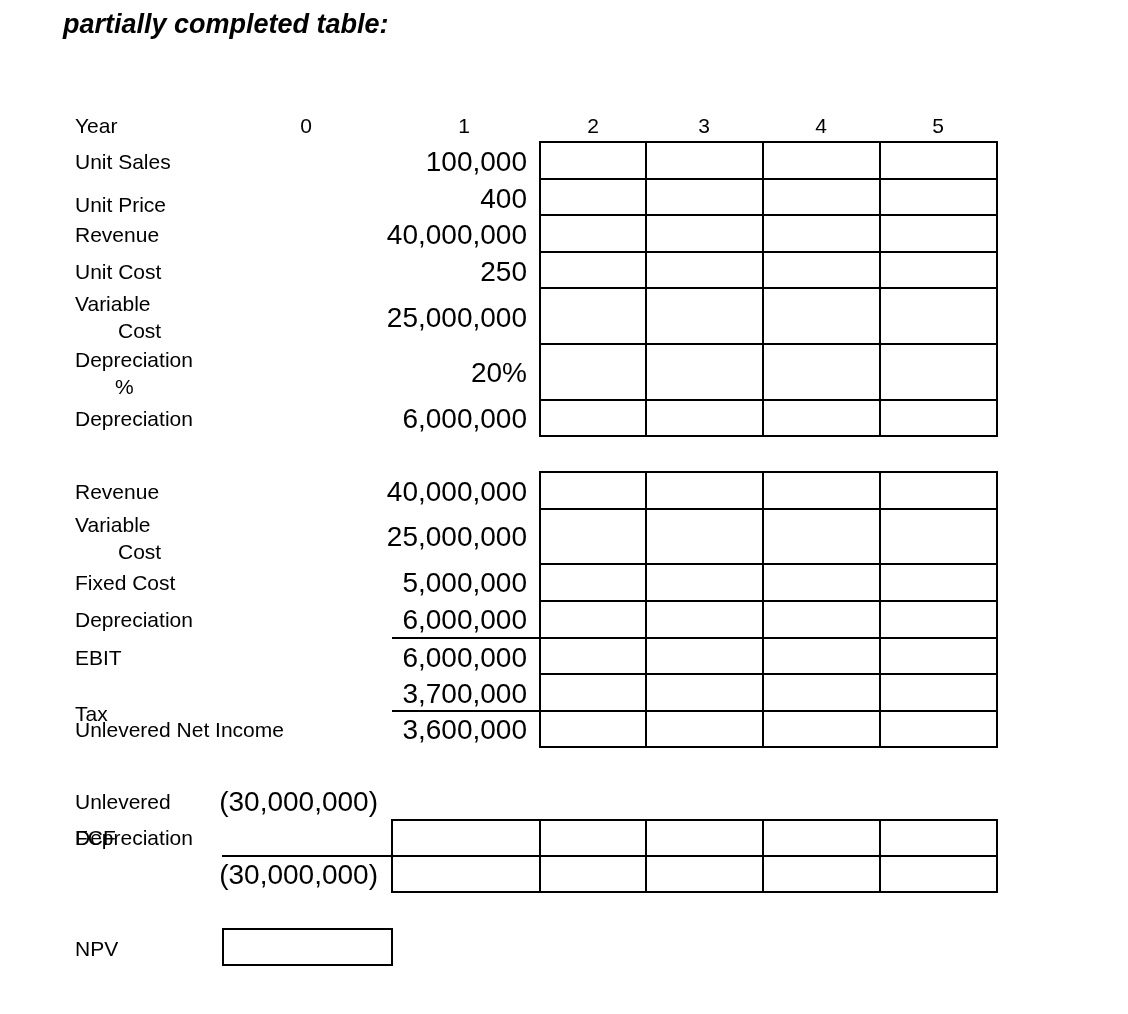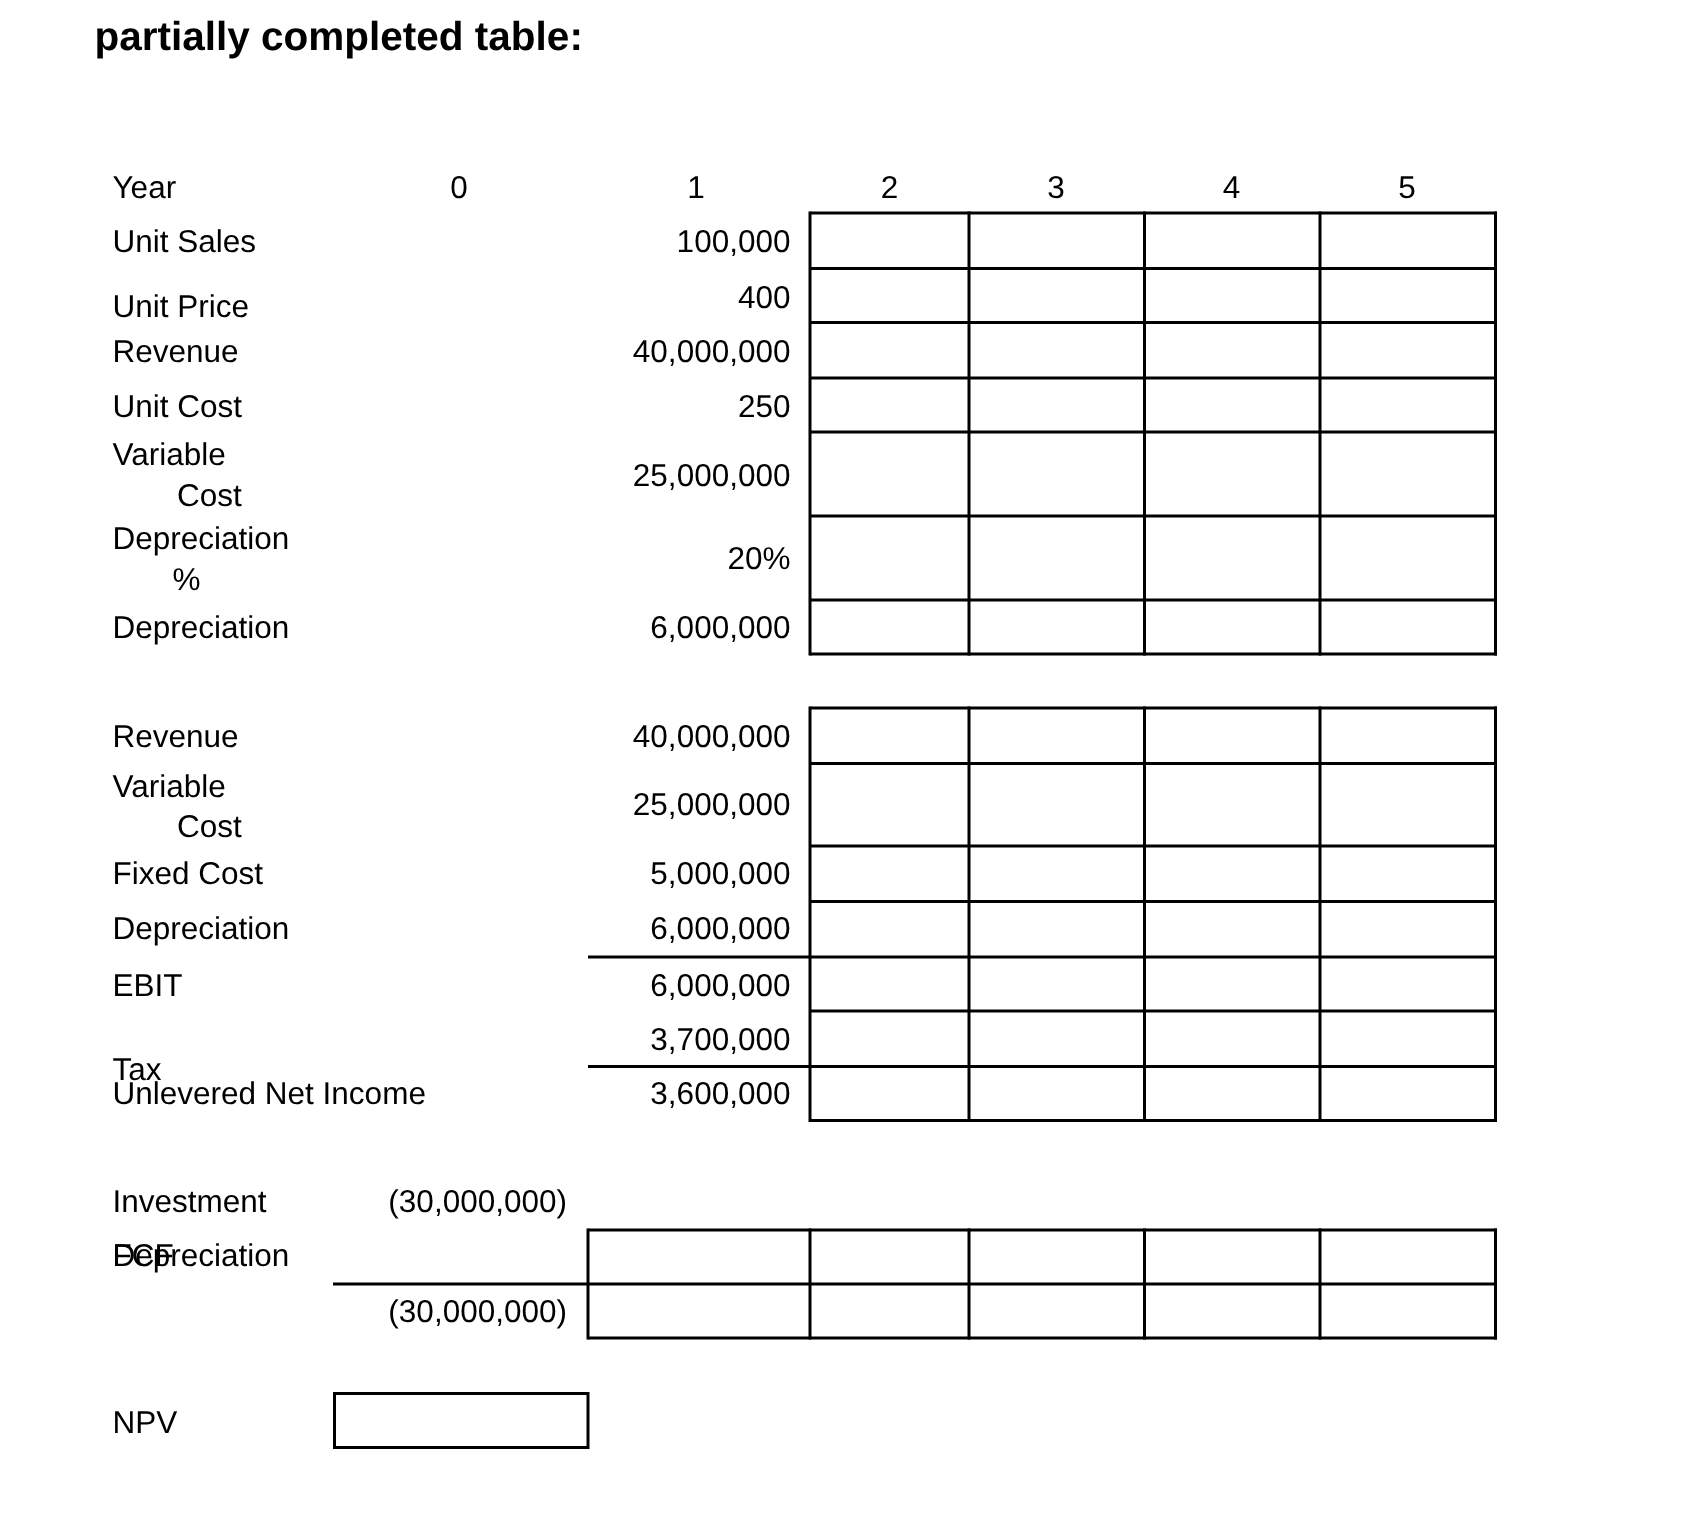--- a/index.html
+++ b/index.html
@@ -1,23 +1,23 @@
 <!DOCTYPE html>
 <html><head>
 <meta charset="utf-8">
 <style>
   html, body { margin:0; padding:0; background:#ffffff; }
   body { width:1128px; height:1014px; position:relative; overflow:hidden;
          font-family:"Liberation Sans", sans-serif; color:#000; }
   .title { position:absolute; left:22px; top:8px; font-weight:bold; font-size:27px; line-height:33px; }
-  .title .l2 { display:block; padding-left:41px; }
+  .title .l2 { display:block; padding-left:41px;font-style:italic; }
   .lbl { position:absolute; left:75px; font-size:21px; line-height:27px; white-space:nowrap; }
   .lbl .ind { display:block; padding-left:43px; }
   .lbl .ind2 { display:block; padding-left:43px; }
-  .val { position:absolute; font-size:21px; line-height:27px; text-align:right; white-space:nowrap; }
+  .val { position:absolute; font-size:28px; line-height:27px; text-align:right; white-space:nowrap; }
   .hdr { position:absolute; top:112px; font-size:21px; line-height:27px; text-align:center; width:40px; }
   .hline { position:absolute; height:0; border-top:2px solid #000; }
   .vline { position:absolute; width:0; border-left:2px solid #000; }
   .cell { position:absolute; box-sizing:border-box; }
 </style>
 </head>
 <body>
 
 <div class="title">
   <span class="l2">partially completed table:</span>
@@ -115,21 +115,21 @@
     <div class="hline" style="left:540px; width:458px; top:746px"></div>
     <div class="vline" style="left:539px; top:471px; height:277px"></div>
     <div class="vline" style="left:645px; top:471px; height:277px"></div>
     <div class="vline" style="left:762px; top:471px; height:277px"></div>
     <div class="vline" style="left:879px; top:471px; height:277px"></div>
     <div class="vline" style="left:996px; top:471px; height:277px"></div>
   </div>
 </div>
 
 <div>
-  <div class="lbl" style="top:788px">Investment</div>
+  <div class="lbl" style="top:788px">Unlevered</div>
   <div class="val" style="top:788px; right:750px">(30,000,000)</div>
 
   <div class="lbl" style="top:824px">Depreciation</div>
 
   <div class="lbl" style="top:824px">FCF</div>
   <div class="val" style="top:861px; right:750px">(30,000,000)</div>
 
   <div class="hline" style="left:222px; width:170px; top:855px"></div>
 
   <div>

